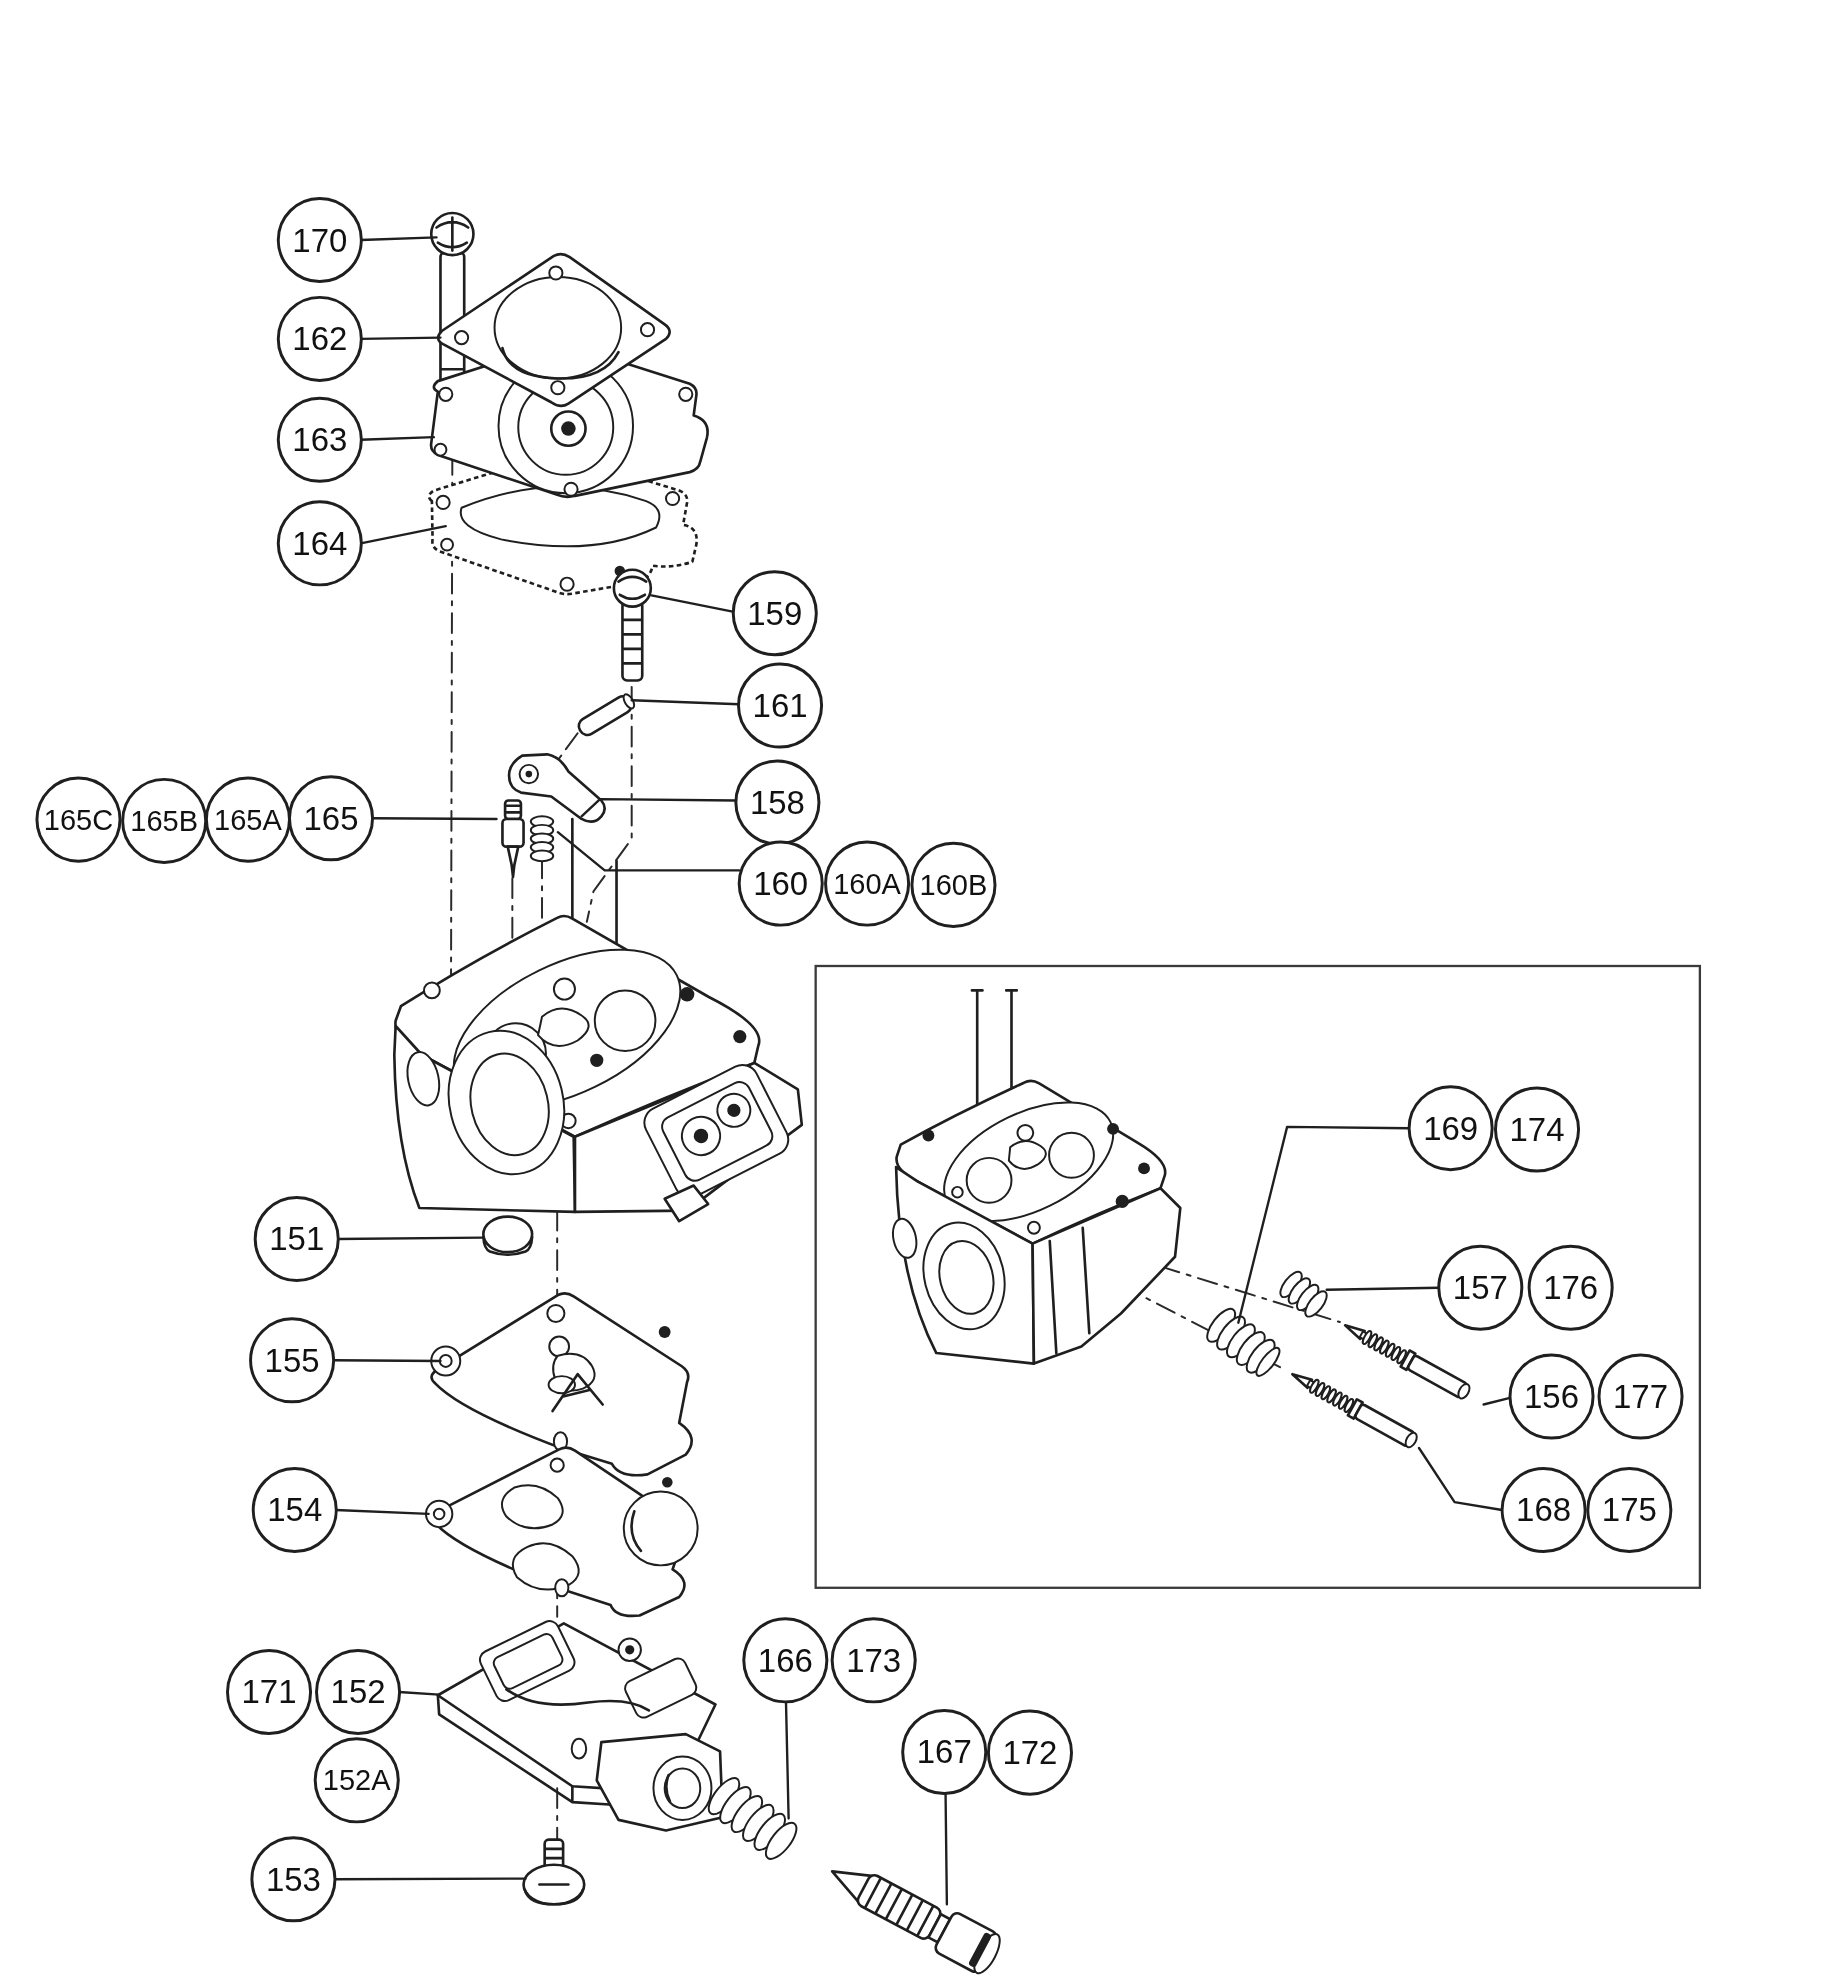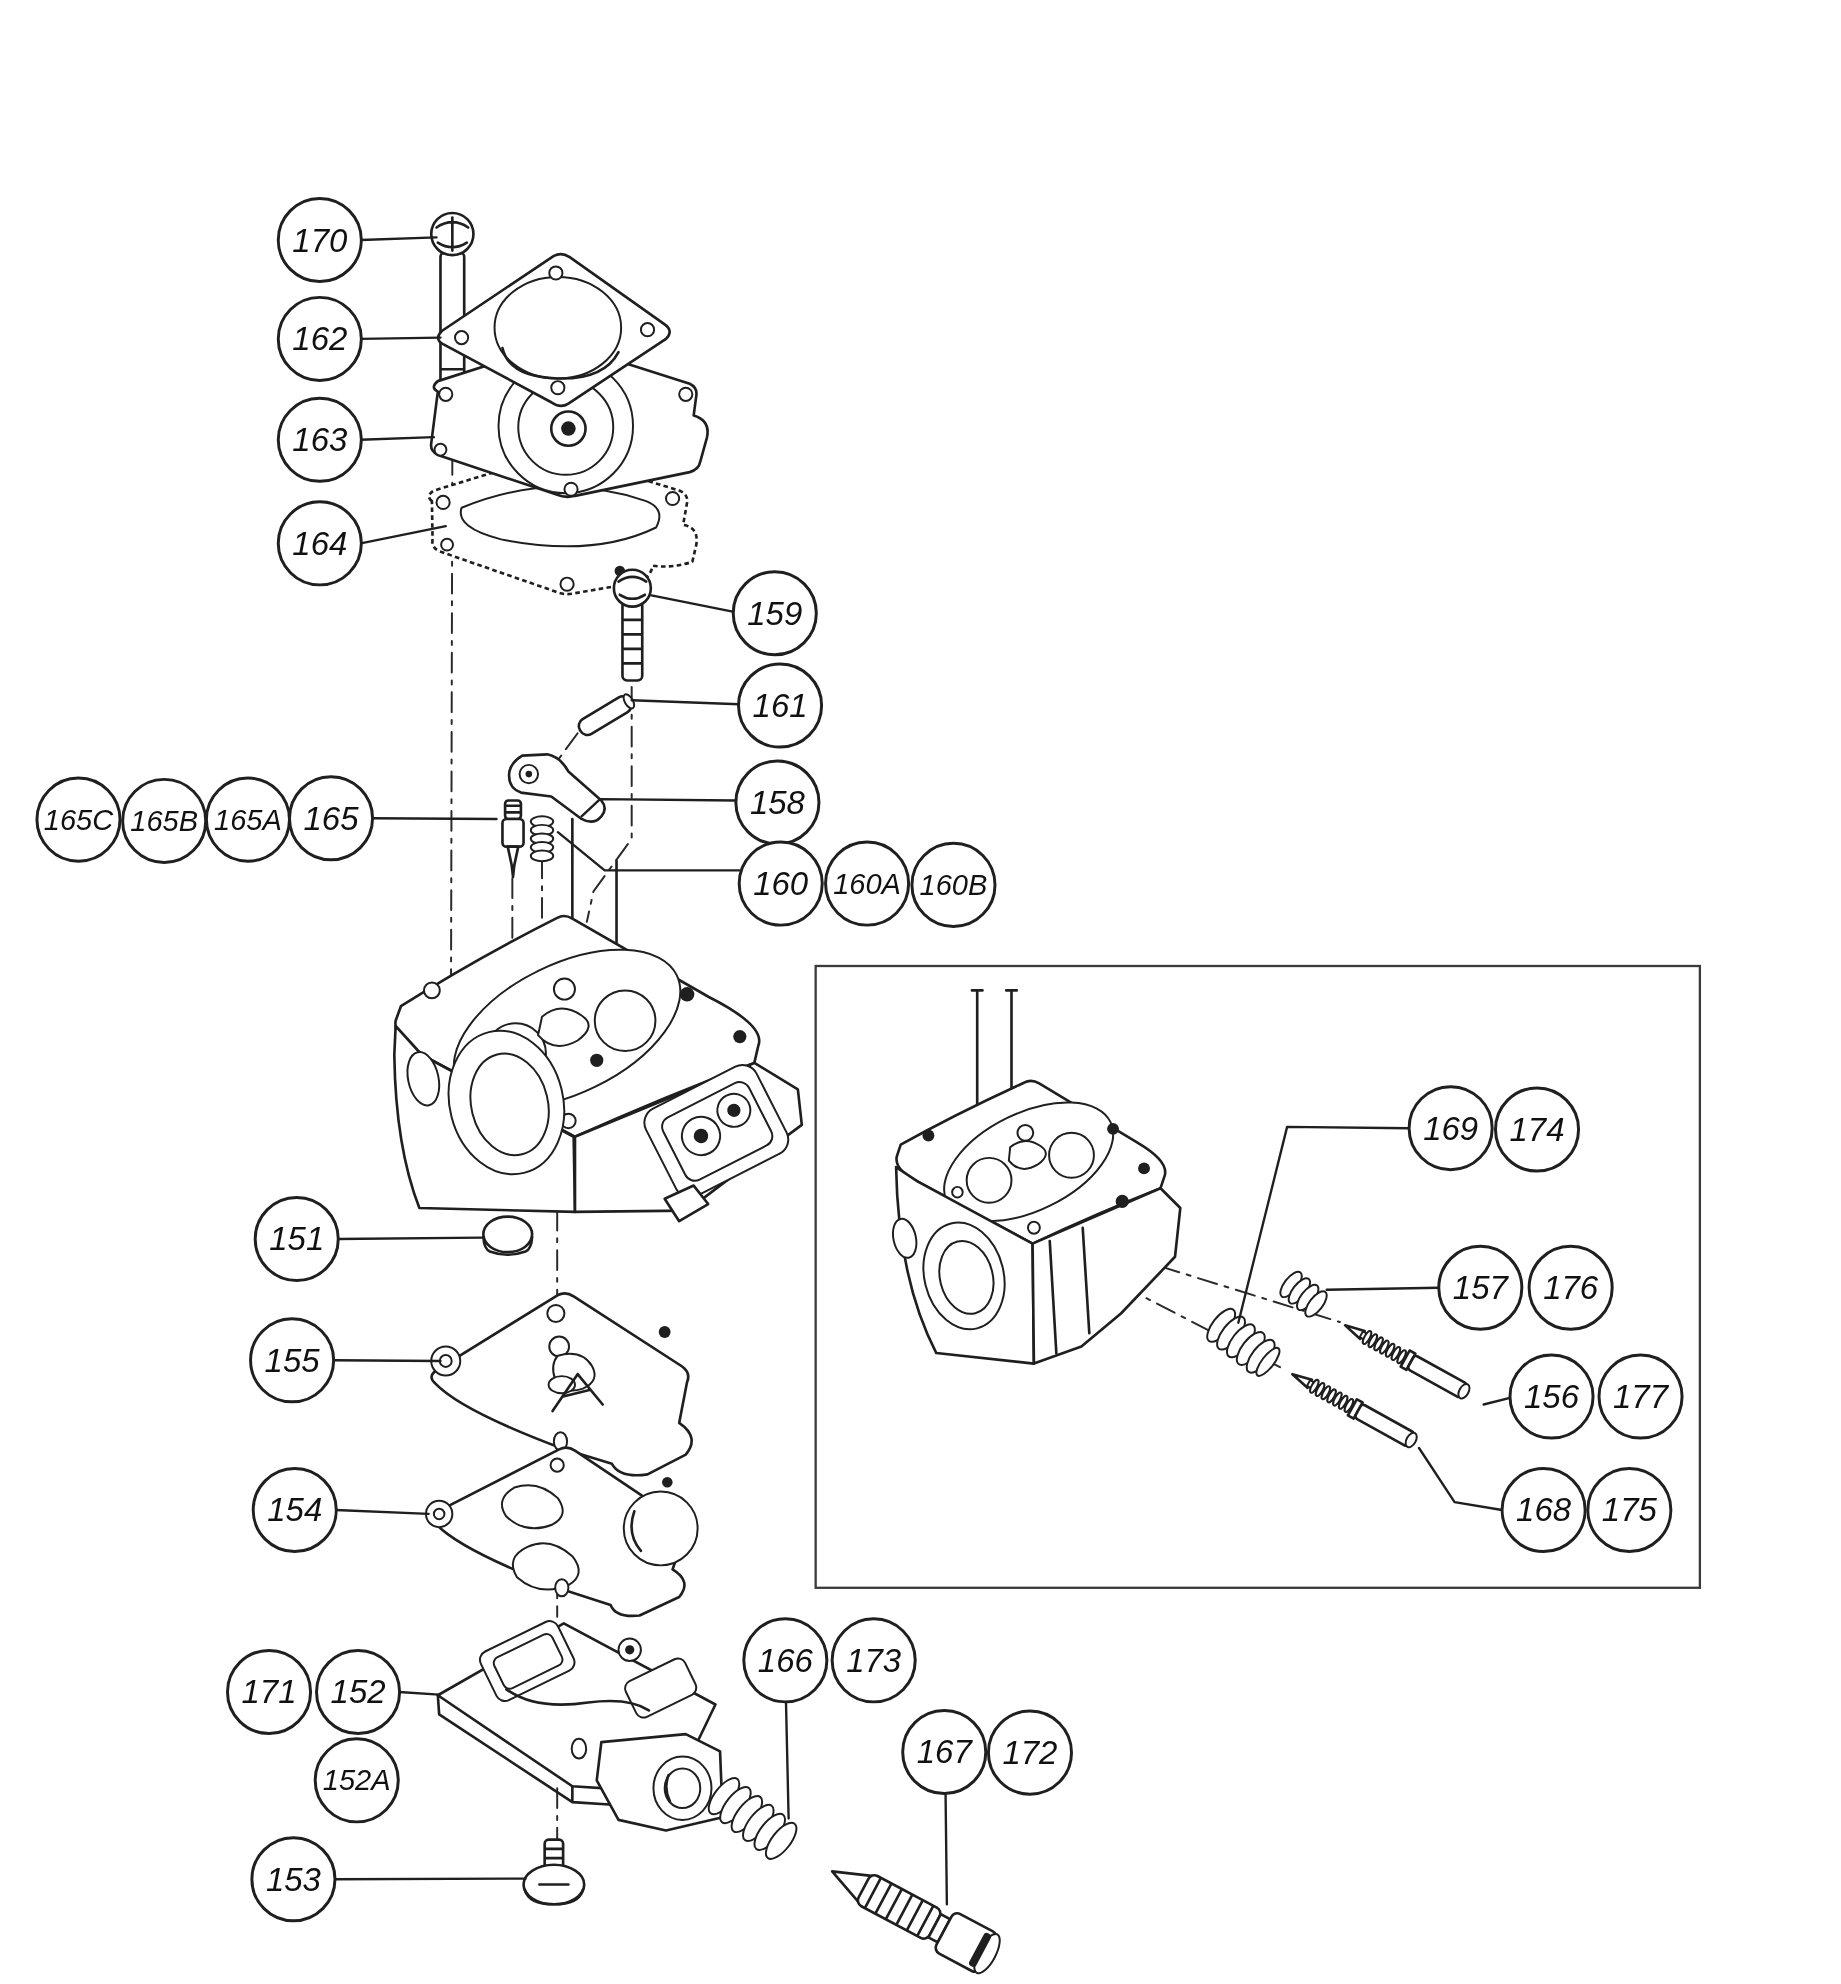--- a/index.html
+++ b/index.html
@@ -1,17 +1,17 @@
 <!DOCTYPE html>
 <html style="font-size:10.6px"><head>
 <meta charset="utf-8">
 <style>
   html,body{margin:0;padding:0;background:#ffffff;}
   body{font-family:"Liberation Sans", sans-serif;}
-  .stage{width:100%;max-width:1841px;margin:0 auto;font-style:italic;}
+  .stage{width:100%;max-width:1841px;margin:0 auto;}
   svg{display:block;width:100%;height:auto;background:#fff;}
   .ln{fill:none;stroke:#1f1f1f;stroke-width:4;stroke-linecap:round;stroke-linejoin:round;}
   .lnw{fill:#ffffff;stroke:#1f1f1f;stroke-width:4;stroke-linejoin:round;}
   .lnw2{fill:#ffffff;stroke:#1f1f1f;stroke-width:3;stroke-linejoin:round;}
   .dk{fill:#1f1f1f;stroke:none;}
   .speck{fill:#ffffff;stroke:#1f1f1f;stroke-width:4;stroke-dasharray:7 5;stroke-linejoin:round;}
   .leader{fill:none;stroke:#1f1f1f;stroke-width:3.6;stroke-linecap:round;stroke-linejoin:round;}
   .dash{fill:none;stroke:#2a2a2a;stroke-width:3;stroke-dasharray:30 12 6 12;stroke-linecap:round;}
   .callout-circle{fill:#ffffff;stroke:#1f1f1f;stroke-width:4.5;}
   .callout-text{fill:#111111;font-family:"Liberation Sans",sans-serif;}

